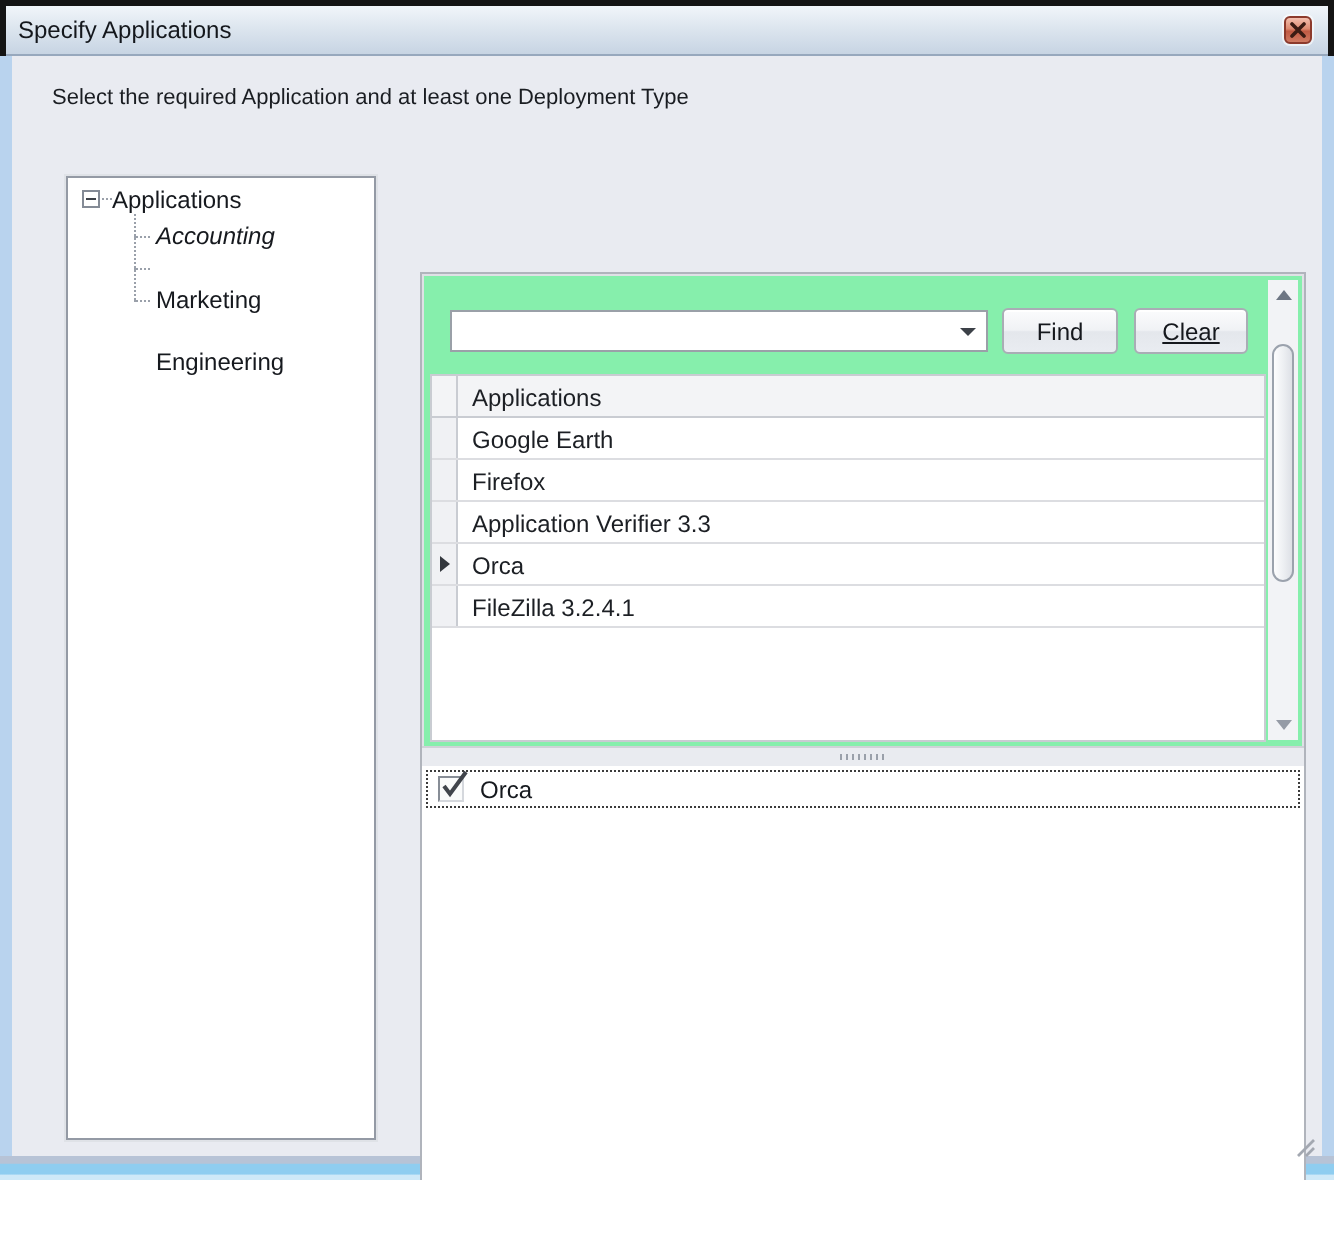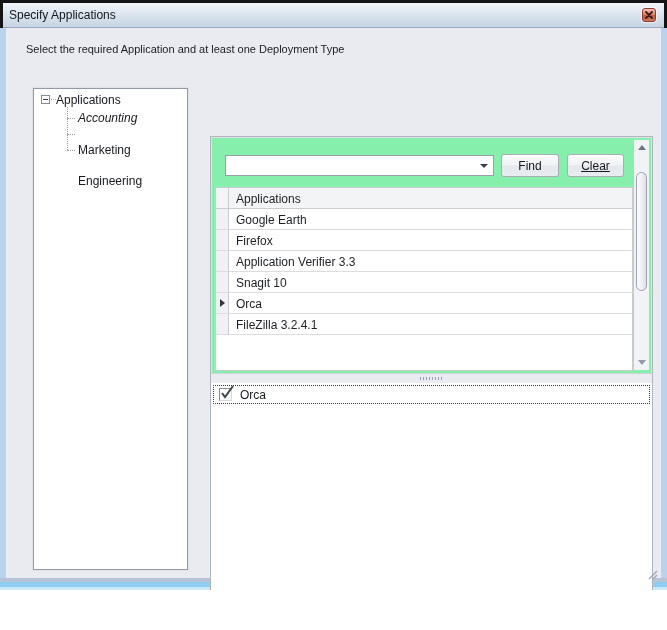--- a/index.html
+++ b/index.html
@@ -147,24 +147,20 @@
         </div>
         <div class="grid-row">
           <div class="g-ind"></div>
           <div class="g-text">Firefox</div>
         </div>
         <div class="grid-row">
           <div class="g-ind"></div>
           <div class="g-text">Application Verifier 3.3</div>
         </div>
         <div class="grid-row">
-          <div class="g-ind"></div>
-          <div class="g-text">Snagit 10</div>
-        </div>
-        <div class="grid-row">
           <div class="g-ind">
             <span class="cur-arrow"></span>
           </div>
           <div class="g-text">Orca</div>
         </div>
         <div class="grid-row">
           <div class="g-ind"></div>
           <div class="g-text">FileZilla 3.2.4.1</div>
         </div>
       </div>

